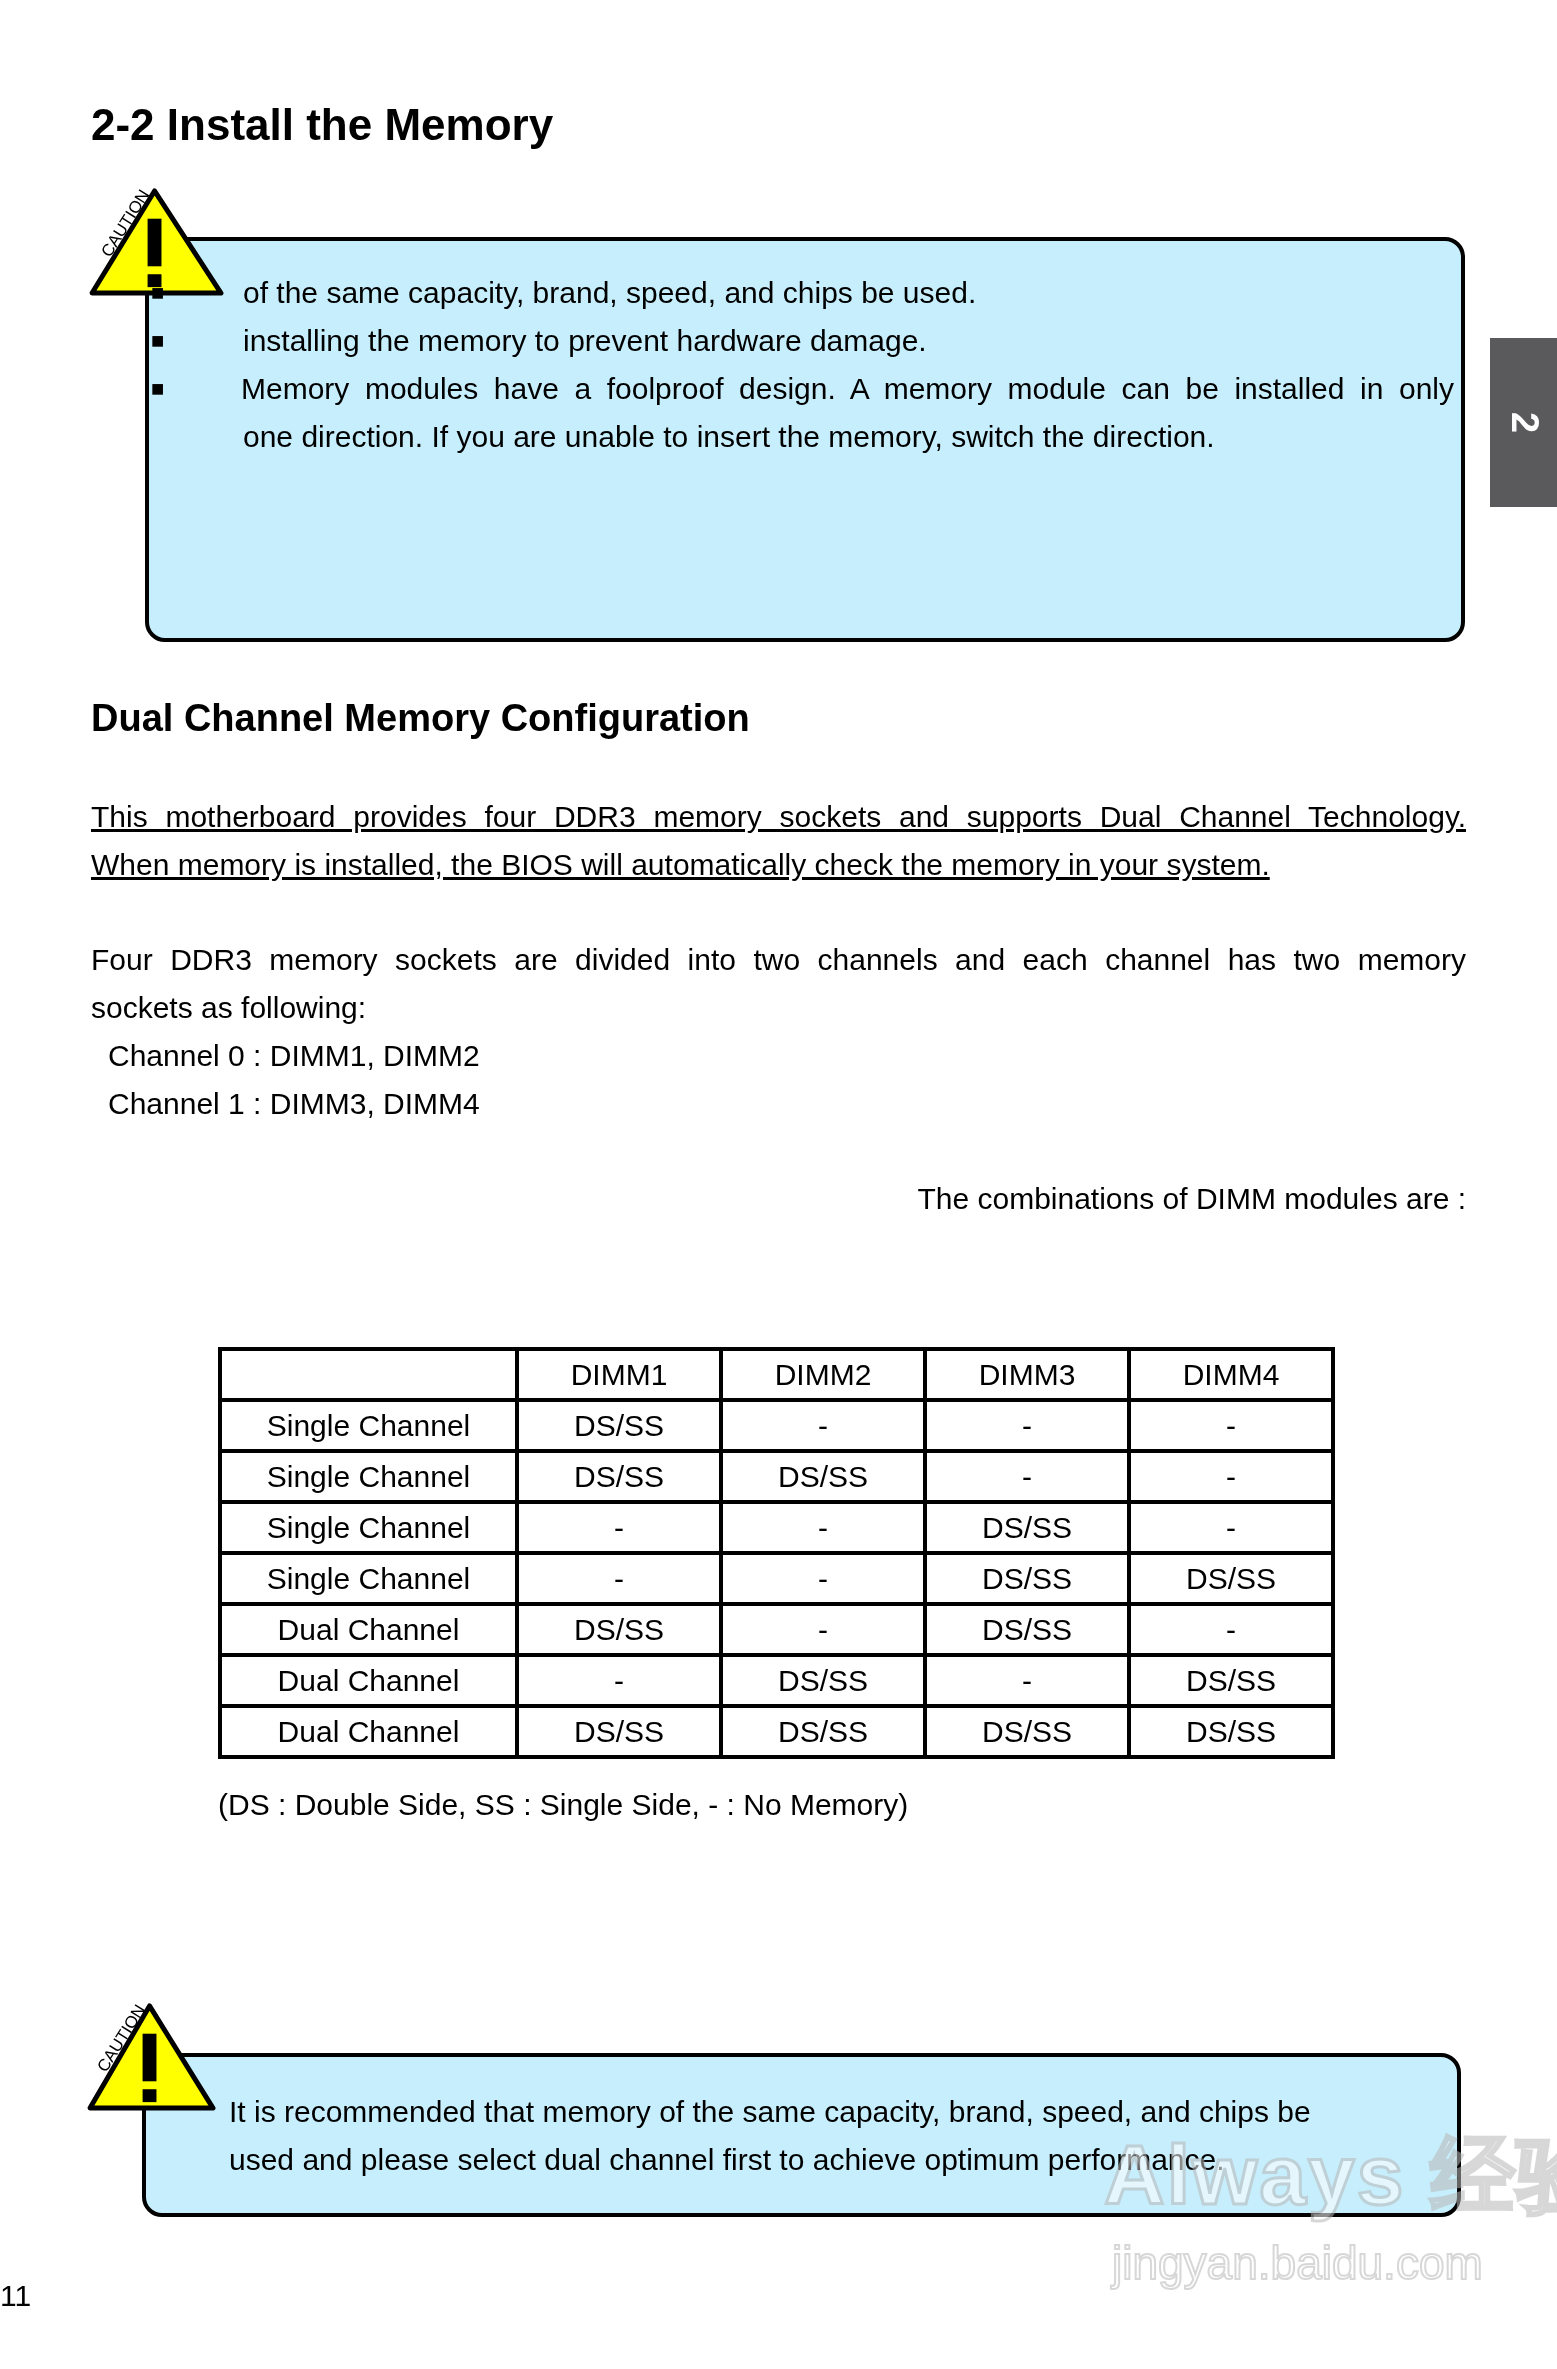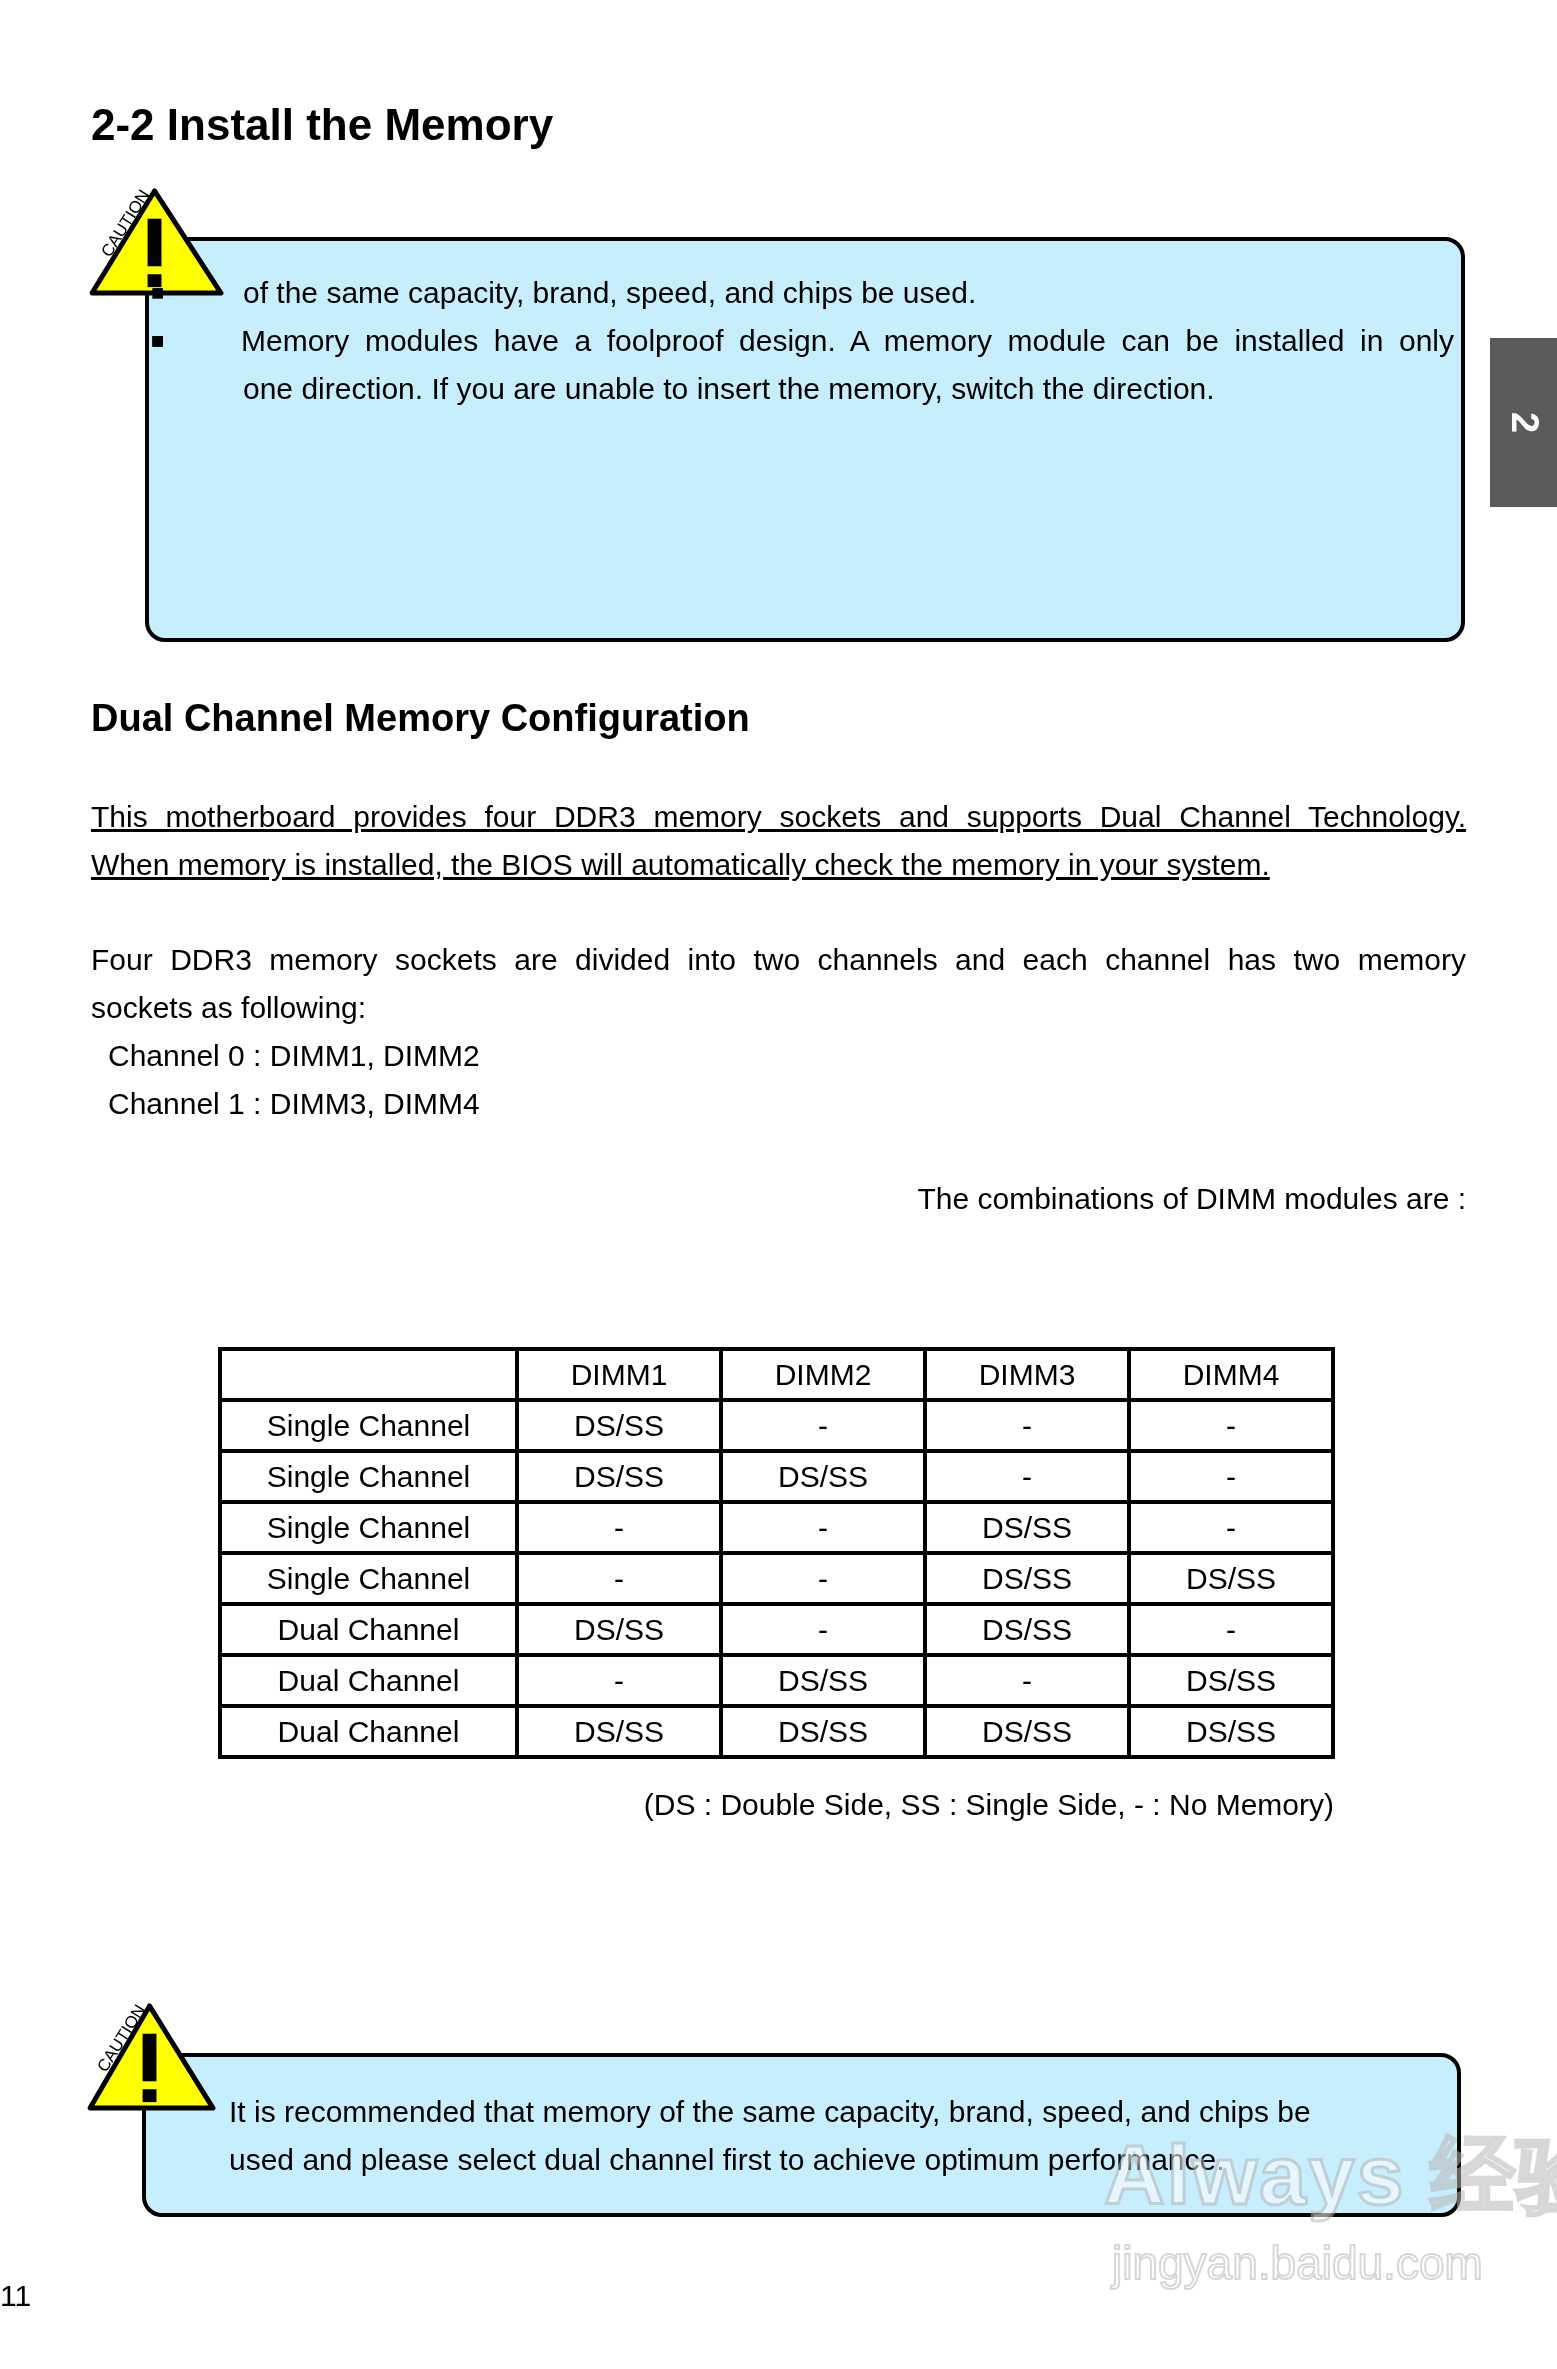--- a/index.html
+++ b/index.html
@@ -27,21 +27,21 @@
   .p .jl { text-align:justify; text-align-last:justify; }
   .p1 { top:793px;text-decoration:underline; }
   .p2 { top:936px; }
   .p3 { top:1175px;text-align:right; }
 
   table.dimm { position:absolute; left:218px; top:1347px; border-collapse:collapse;
                font-size:30px;border-radius:30px; }
   table.dimm td { border:4px solid #000; height:47px; text-align:center; padding:0; }
   table.dimm td.c0 { width:293px; }
   table.dimm td.cn { width:200px; }
-  .legend { left:218px; top:1788px; width:1116px; text-align:right; font-size:30px; }
+  .legend { left:218px; top:1788px; width:1116px; text-align:left; font-size:30px; }
 
   .note { left:229px; top:2088px; width:1214px; font-size:30px; line-height:48px; }
 
   .page-num { left:0; width:1557px; top:2279px; text-align:left; font-size:30px; }
 
   .tab { left:1490px; top:338px; width:68px; height:169px; background:#5a5a5c; }
   .tab span { position:absolute; left:0; top:0; width:68px; height:169px; line-height:169px;
               text-align:center; color:#fff; font-weight:bold; font-size:38px;
               transform:rotate(90deg); }
 
@@ -71,20 +71,21 @@
 <div class="abs caution-lines">
 
   <div class="cline just">
     <span class="bullet">■</span>
   </div>
   <div class="cline cont"><span>of the same capacity, brand, speed, and chips be used.</span></div>
 
   <div class="cline just">
     <span class="bullet">■</span>
   </div>
+  <div class="cline cont"><span>installing the memory to prevent hardware damage.</span></div>
 
   <div class="cline just">
     <span class="bullet">■</span>
     <span>Memory modules have a foolproof design. A memory module can be installed in only</span>
   </div>
   <div class="cline cont"><span>one direction. If you are unable to insert the memory, switch the direction.</span></div>
 </div>
 
 <div class="abs h2">Dual Channel Memory Configuration</div>
 

